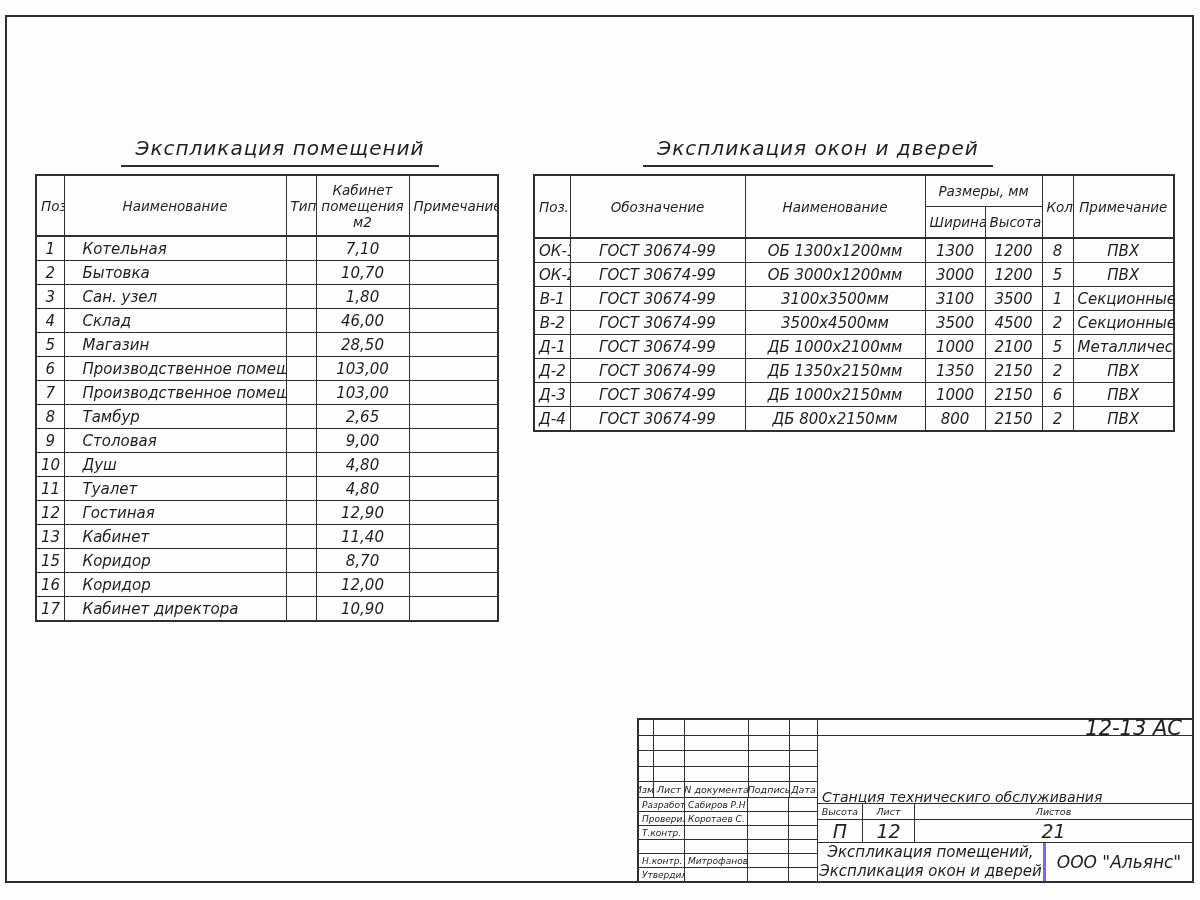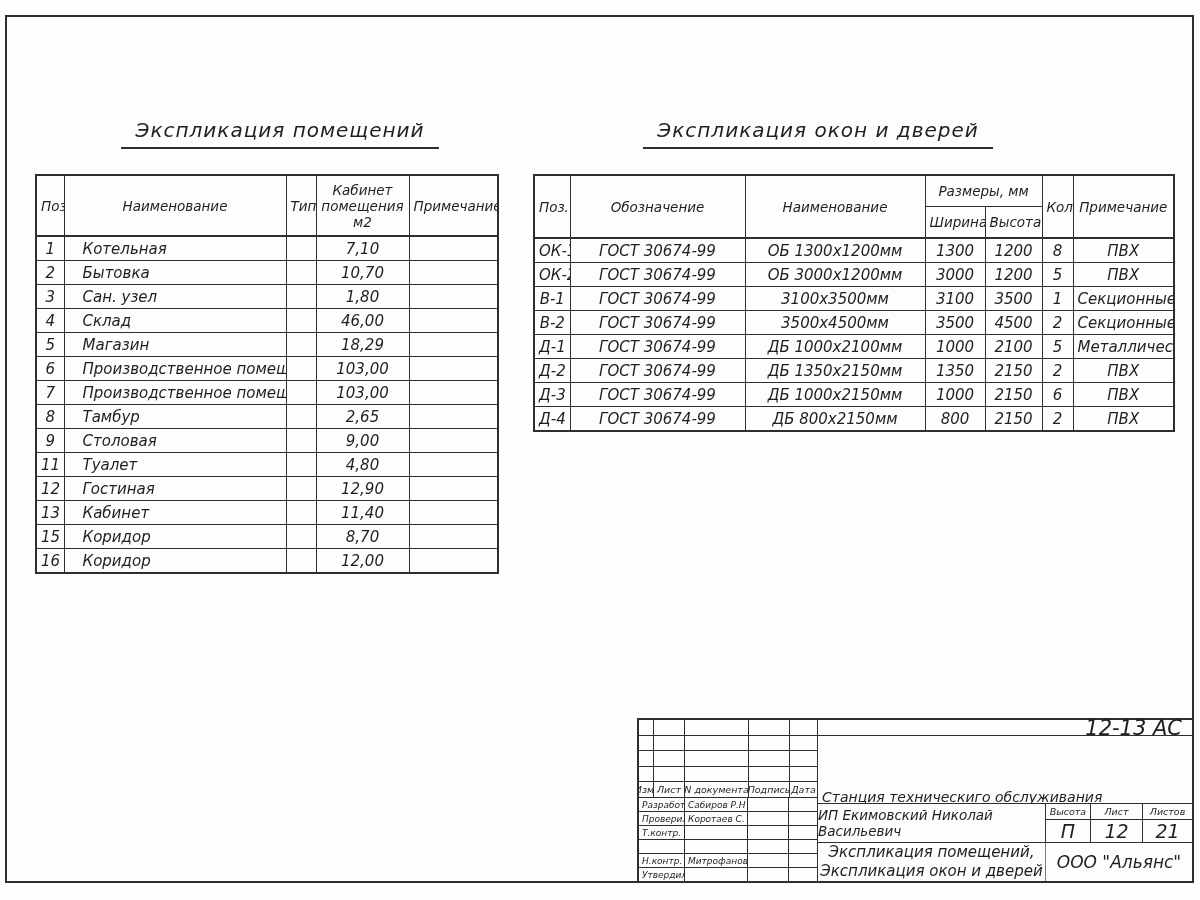--- a/index.html
+++ b/index.html
@@ -1,21 +1,21 @@
 <!DOCTYPE html>
 <html><head>
 <meta charset="utf-8">
 <style>
   html,body{margin:0;padding:0;background:#fff;}
   #sheet{position:relative;width:1200px;height:900px;background:#fdfdfd;overflow:hidden;
          font-family:"DejaVu Sans",sans-serif;font-style:italic;color:#1f1f1f;}
   #frame{position:absolute;left:5px;top:15px;width:1189px;height:868px;
          border:2px solid #2e2e2e;box-sizing:border-box;}
 
-  .tbl-title{position:absolute;text-align:center;font-size:20px;letter-spacing:1px;}
+  .tbl-title{position:absolute;text-align:center;font-size:20px;letter-spacing:1px;margin-top:18px;}
   .tbl-title span{display:inline-block;border-bottom:2px solid #2e2e2e;padding:0 14px 5px 14px;}
 
   table.dtbl{position:absolute;border-collapse:collapse;table-layout:fixed;
              border:2px solid #2e2e2e;}
   table.dtbl th,table.dtbl td{border:1px solid #2e2e2e;padding:0 4px;overflow:hidden;
              white-space:nowrap;font-weight:normal;}
   table.dtbl thead th{font-size:13.5px;text-align:center;white-space:normal;line-height:16px;}
   table.dtbl thead{border-bottom:2px solid #2e2e2e;}
   table.dtbl td{height:23px;font-size:15px;text-align:center;}
   table.dtbl td.l{text-align:left;padding-left:18px;}
@@ -39,21 +39,21 @@
              justify-content:flex-end;padding-right:10px;font-size:21px;box-sizing:border-box;}
   #addr-cell{height:50px;border-bottom:1px solid #2e2e2e;box-sizing:border-box;
              font-size:14px;line-height:23px;padding:2px 2px 0 4px;overflow:hidden;margin-top:48px;}
   #rowC{height:47px;display:flex;border-bottom:1px solid #2e2e2e;box-sizing:border-box;}
   #org-cell{width:228px;border-right:1px solid #2e2e2e;box-sizing:border-box;display:flex;
             align-items:center;justify-content:center;font-size:13.5px;}
   #stagegrid{flex:1;grid-template-columns:44px 51px 1fr;grid-template-rows:15px 1fr;}
   #stagegrid .lab{font-size:9.5px;}
   #stagegrid .val{font-size:19px;}
   #rowD{flex:1;display:flex;}
-  #sheet-title-cell{width:228px;border-right:1px solid #8b5cf6;box-sizing:border-box;
+  #sheet-title-cell{width:228px;border-right:3px solid #8b5cf6;box-sizing:border-box;
             display:flex;flex-direction:column;align-items:center;justify-content:center;
             font-size:15px;line-height:19px;}
   #company-cell{flex:1;display:flex;align-items:center;justify-content:center;font-size:17px;}
 </style>
 </head>
 <body>
 
 <div id="sheet">
   <div id="frame"></div>
 
@@ -109,21 +109,21 @@
           <td class="l">Склад</td>
           <td></td>
           <td>46,00</td>
           <td></td>
         </tr>
 
         <tr>
           <td>5</td>
           <td class="l">Магазин</td>
           <td></td>
-          <td>18,29</td>
+          <td>28,50</td>
           <td></td>
         </tr>
 
         <tr>
           <td>6</td>
           <td class="l">Производственное помещение</td>
           <td></td>
           <td>103,00</td>
           <td></td>
         </tr>
@@ -145,20 +145,27 @@
         </tr>
 
         <tr>
           <td>9</td>
           <td class="l">Столовая</td>
           <td></td>
           <td>9,00</td>
           <td></td>
         </tr>
 
+        <tr>
+          <td>10</td>
+          <td class="l">Душ</td>
+          <td></td>
+          <td>4,80</td>
+          <td></td>
+        </tr>
 
         <tr>
           <td>11</td>
           <td class="l">Туалет</td>
           <td></td>
           <td>4,80</td>
           <td></td>
         </tr>
 
         <tr>
@@ -187,20 +194,27 @@
         </tr>
 
         <tr>
           <td>16</td>
           <td class="l">Коридор</td>
           <td></td>
           <td>12,00</td>
           <td></td>
         </tr>
 
+        <tr>
+          <td>17</td>
+          <td class="l">Кабинет директора</td>
+          <td></td>
+          <td>10,90</td>
+          <td></td>
+        </tr>
       </tbody>
   </table>
 
   <div class="tbl-title" style="left:628px;top:118px;width:380px;">
     <span>Экспликация окон и дверей</span>
   </div>
 
   <table class="dtbl" id="openings-table" style="left:533px;top:174px;width:640px;">
     <colgroup>
       <col style="width:36px;">
@@ -371,21 +385,20 @@
           <div></div>
         </div>
     </div>
     <div class="rightcol">
       <div id="code-cell">12-13 АС</div>
       <div id="addr-cell">
         <div>Станция техническиго обслуживания расположенная по адресу</div>
         <div>Кировская обл., Слободской р-н, д. Трушковы.</div>
       </div>
       <div id="rowC">
-        <div id="org-cell">ИП Екимовский Николай Васильевич</div>
         <div class="gridbg" id="stagegrid">
           <div class="lab">Высота</div>
           <div class="lab">Лист</div>
           <div class="lab">Листов</div>
           <div class="val">П</div>
           <div class="val">12</div>
           <div class="val">21</div>
         </div>
       </div>
       <div id="rowD">

